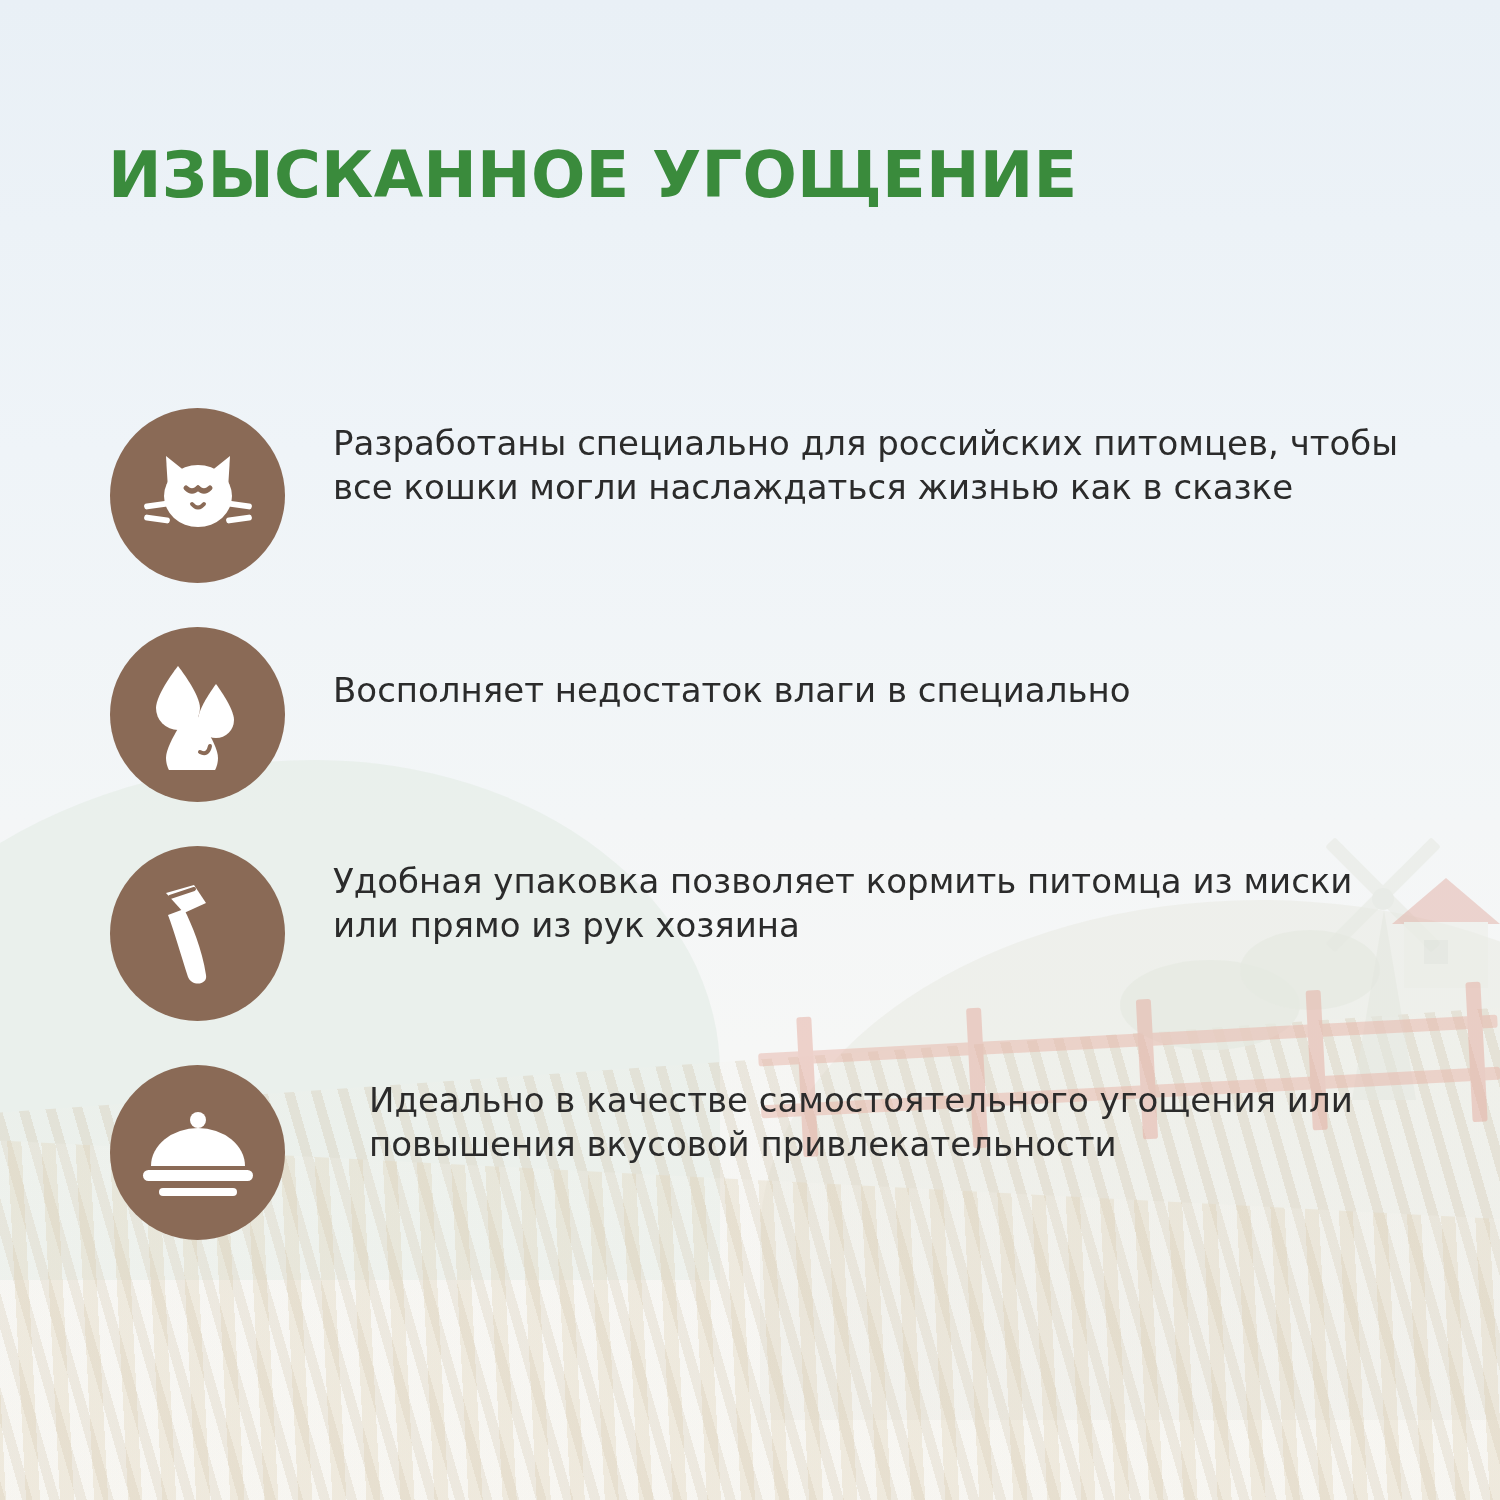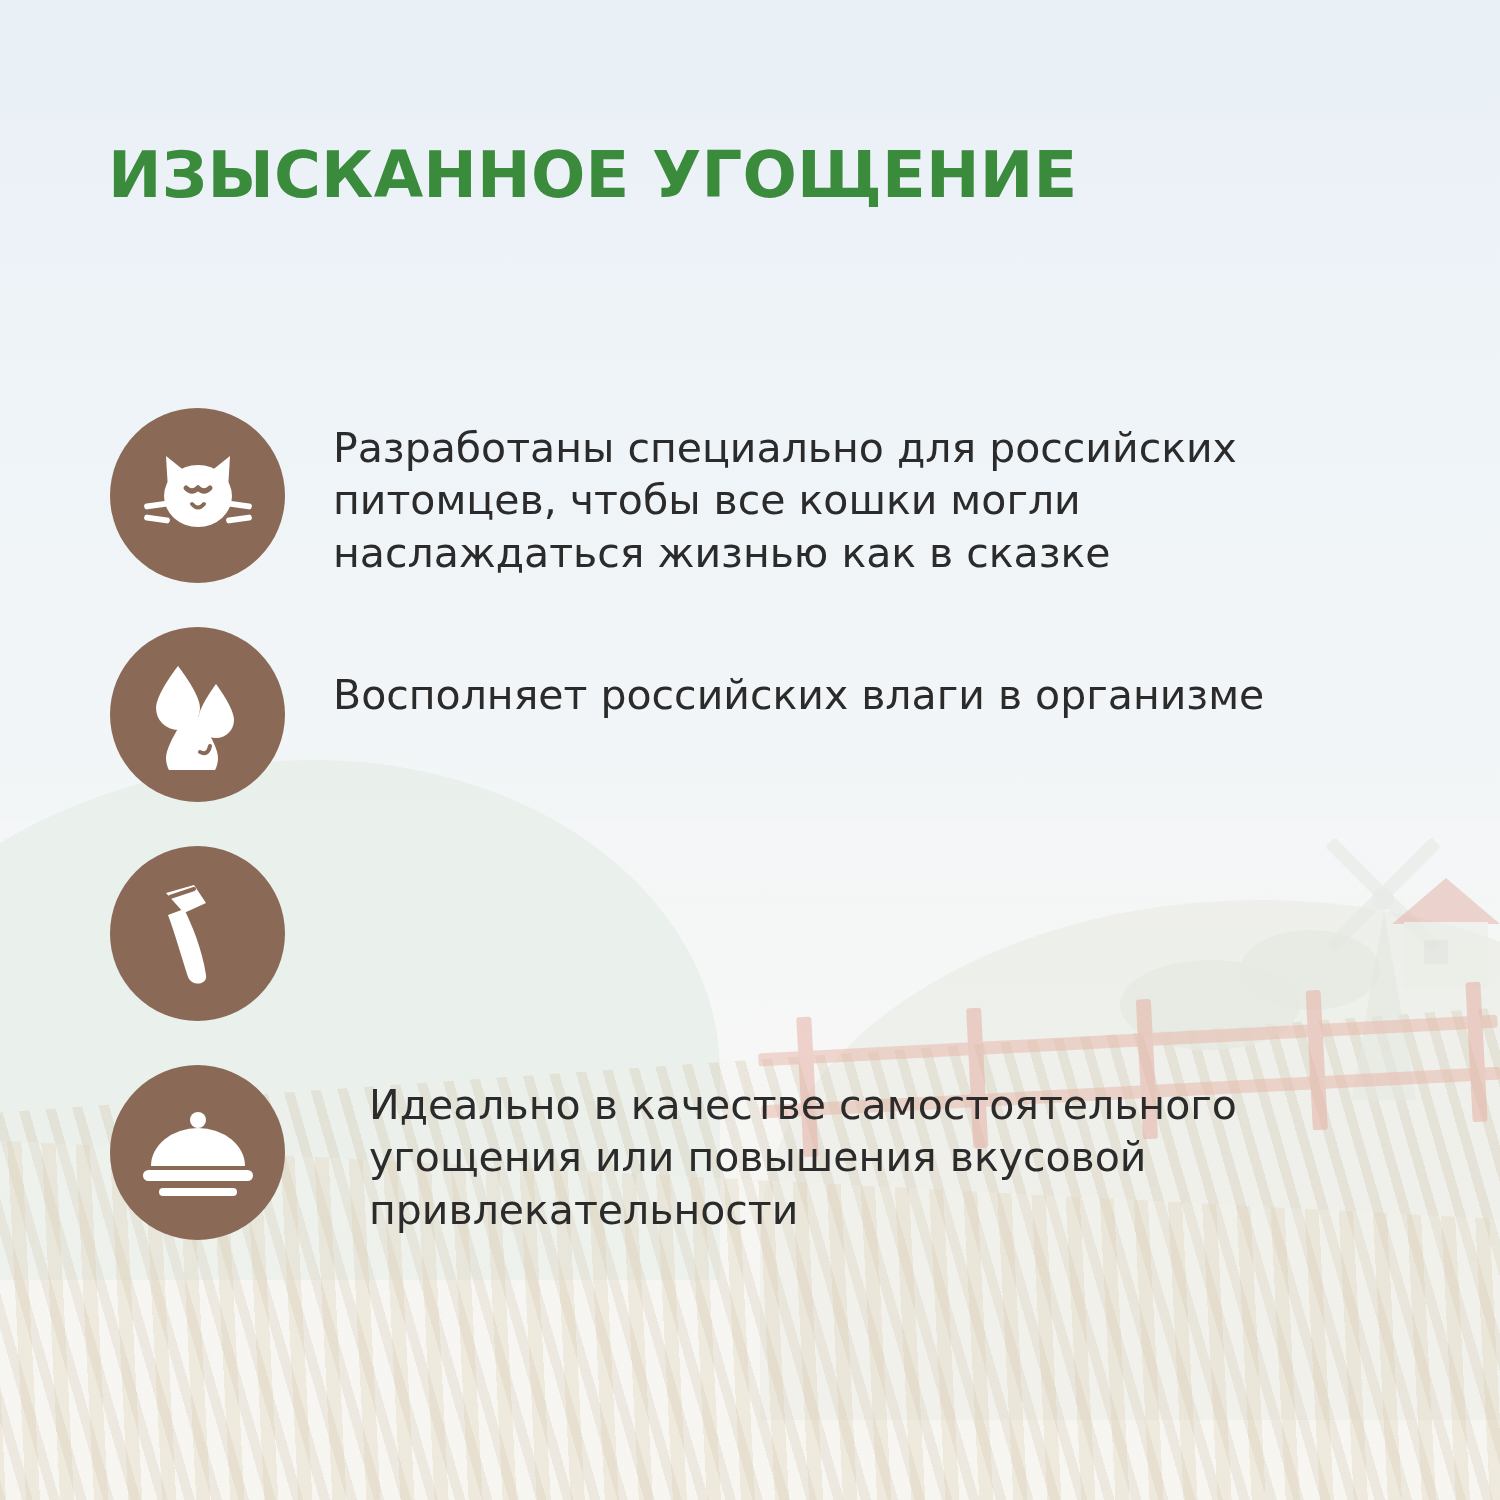--- a/index.html
+++ b/index.html
@@ -238,21 +238,21 @@
     display: flex;
     align-items: center;
     justify-content: center;
     margin-right: 48px;
   }
   .badge svg { display: block; }
 
   .feature-text {
     flex: 1 1 auto;
     color: #2b2b2b;
-    font-size: 41px;
+    font-size: 34px;
     line-height: 1.28;
     font-weight: 400;
     font-family: "DejaVu Sans", sans-serif;
     padding-top: 16px;
   }
 
   .f-cat .feature-text { padding-top: 14px; }
   .f-drop .feature-text { padding-top: 42px; }
   .f-pack .feature-text { padding-top: 14px; }
   .f-dish .feature-text { padding-top: 14px; }
@@ -324,31 +324,32 @@
 
       <div class="feature f-drop">
         <div class="badge">
           <svg width="104" height="110" viewBox="0 0 104 110" aria-hidden="true">
             <path d="M32 6 C32 6 10 34 10 48 a22 22 0 0 0 44 0 C54 34 32 6 32 6 Z" fill="#ffffff"></path>
             <path d="M70 24 C70 24 52 48 52 60 a18 18 0 0 0 36 0 C88 48 70 24 70 24 Z" fill="#ffffff"></path>
             <path d="M46 48 C46 48 20 82 20 98 a26 26 0 0 0 52 0 C72 82 46 48 46 48 Z" fill="#ffffff"></path>
             <path d="M54 92 q8 4 10 -6" stroke="#8a6a56" stroke-width="4" fill="none" stroke-linecap="round"></path>
           </svg>
         </div>
-        <div class="feature-text">Восполняет российских влаги в организме</div>
+        <div class="feature-text">Восполняет недостаток влаги в специально</div>
       </div>
 
       <div class="feature f-pack">
         <div class="badge">
           <svg width="100" height="110" viewBox="0 0 100 110" aria-hidden="true">
             <path d="M18 14 L46 6 L58 24 L36 34 Z" fill="#ffffff"></path>
             <path d="M36 30 C44 46 54 70 58 96 c2 10 -14 12 -18 2 C33 76 26 52 20 36 Z" fill="#ffffff"></path>
             <path d="M22 18 L46 10" stroke="#8a6a56" stroke-width="4" fill="none" stroke-linecap="round"></path>
           </svg>
         </div>
+        <div class="feature-text">Удобная упаковка позволяет кормить питомца из миски или прямо из рук хозяина</div>
       </div>
 
       <div class="feature f-dish">
         <div class="badge">
           <svg width="118" height="90" viewBox="0 0 118 90" aria-hidden="true">
             <circle cx="59" cy="12" r="8" fill="#ffffff"></circle>
             <path d="M12 58 a47 38 0 0 1 94 0 Z" fill="#ffffff"></path>
             <rect x="4" y="62" width="110" height="11" rx="5.5" fill="#ffffff"></rect>
             <rect x="20" y="80" width="78" height="8" rx="4" fill="#ffffff"></rect>
           </svg>

